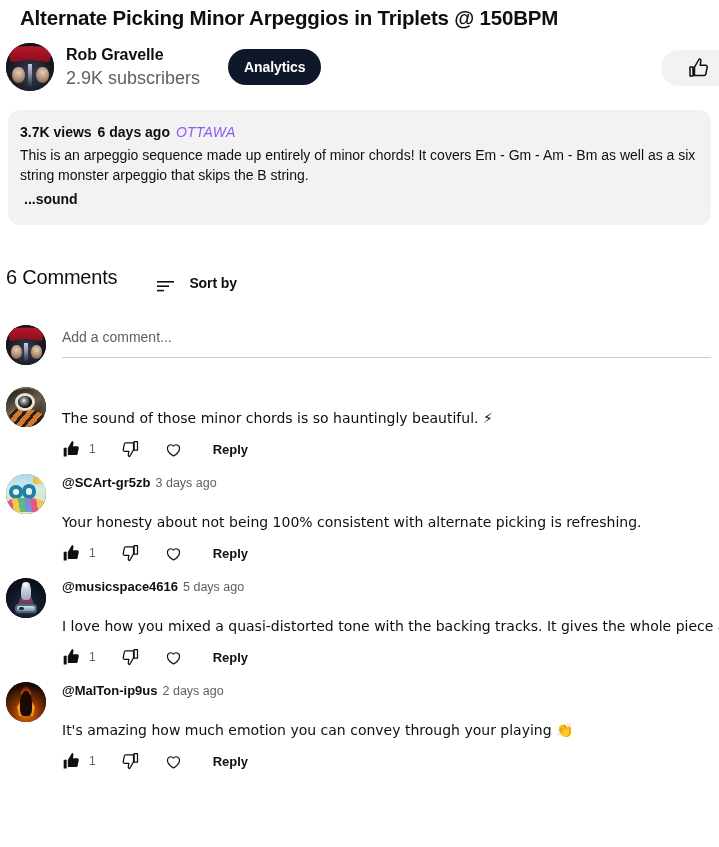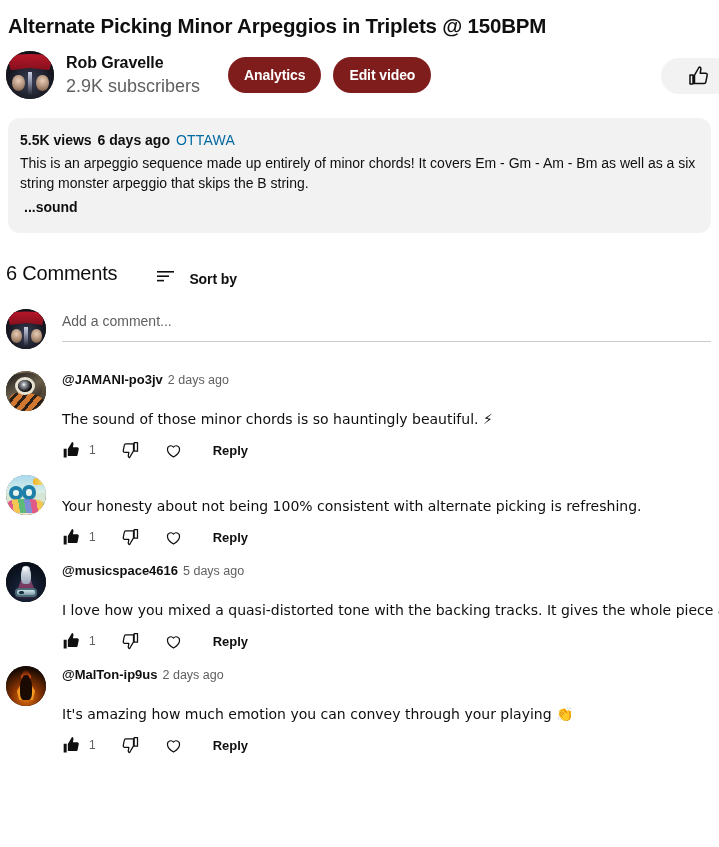--- a/index.html
+++ b/index.html
@@ -16,23 +16,22 @@
     color: #0f0f0f;
     -webkit-font-smoothing: antialiased;
   }
 
   
   #video-title {
     font-size: 20.5px;
     font-weight: bold;
     letter-spacing: -0.2px;
     line-height: 28px;
-    padding: 4px 0 0 8px;
+    padding: 4px 0 0 20px;
     white-space: nowrap;
-    margin-top: 8px;
   }
 
   
   #owner-row {
     display: flex;
     align-items: center;
     height: 62px;
     padding-left: 6px;
     padding-right: 16px;
     margin-top: 4px;
@@ -60,21 +59,21 @@
     color: #0f0f0f;
     letter-spacing: -0.1px;
   }
   #subscriber-count {
     font-size: 18px;
     color: #606060;
     margin-top: 2px;
   }
 
   .blue-pill {
-    background: #7f1d1d;
+    background: #0f172a;
     color: #ffffff;
     border: none;
     border-radius: 18px;
     height: 36px;
     font-family: "Liberation Sans", sans-serif;
     font-size: 14px;
     font-weight: bold;
     padding: 0 16px;
     cursor: pointer;
     white-space: nowrap;
@@ -108,21 +107,21 @@
     color: #0f0f0f;
     overflow: hidden;
     height: 115px;
   }
   #description-meta {
     font-weight: bold;
     font-size: 14px;
     white-space: nowrap;
   }
   #description-meta .meta-sep { display: inline-block; width: 6px; }
-  #desc-location { color: #0369a1; font-weight: normal; letter-spacing: 0.2px; }
+  #desc-location { color: #8b5cf6; font-weight: normal; letter-spacing: 0.2px; font-style: italic; }
   #description-text {
     margin-top: 3px;
     white-space: pre-wrap;
     width: 760px;
   }
   #description-more {
     margin-top: 4px;
     font-weight: bold;
     font-size: 14px;
     cursor: pointer;
@@ -135,24 +134,25 @@
     align-items: center;
     padding: 26px 0 0 6px;
   }
   #comments-count {
     font-size: 20px;
     font-weight: normal;
     letter-spacing: -0.2px;
   }
   #sort-by-button {
     display: flex;
-    align-items: flex-end;
+    align-items: flex-start;
     margin-left: 38px;
     cursor: pointer;
     height: 28px;
+    margin-top: 24px;
   }
   #sort-by-label {
     font-size: 14px;
     font-weight: bold;
     margin-left: 12px;
     letter-spacing: -0.1px;
   }
 
   
   #add-comment-row {
@@ -367,32 +367,31 @@
     </div>
   </div>
 
   <div id="owner-text">
     <span id="channel-name">Rob Gravelle</span>
     <span id="subscriber-count">2.9K subscribers</span>
   </div>
 
   <button class="blue-pill" id="analytics-button">Analytics</button>
 
-  <button class="blue-pill" id="edit-video-button">Edit video</button>
 
   <div id="like-button">
     <svg width="24" height="24" viewBox="0 0 24 24">
       <path d="M3 11h3v9H3zM7.5 11.2L12.2 3c.9 0 1.7.8 1.7 1.8l-.7 4.4h5.4c1 0 1.8.9 1.6 1.9l-1.4 7c-.15.75-.8 1.3-1.57 1.3H7.5z" fill="none" stroke="#0f0f0f" stroke-width="1.5" stroke-linejoin="round"></path>
     </svg>
   </div>
 </div>
 
 <div id="description-box">
   <div id="description-meta">
-    <span>5.5K views</span><span class="meta-sep"></span><span>6 days ago</span><span class="meta-sep"></span><span id="desc-location">OTTAWA</span>
+    <span>3.7K views</span><span class="meta-sep"></span><span>6 days ago</span><span class="meta-sep"></span><span id="desc-location">OTTAWA</span>
   </div>
   <div id="description-text">This is an arpeggio sequence made up entirely of minor chords! It covers Em - Gm - Am - Bm as well as a six
 string monster arpeggio that skips the B string.</div>
   <div id="description-more">...sound</div>
 </div>
 
 <div id="comments-header">
   <span id="comments-count">6 Comments</span>
   <div id="sort-by-button">
     <svg width="22" height="22" viewBox="0 0 22 22">
@@ -422,21 +421,20 @@
 <div id="comment-list">
     <div class="comment">
       <div class="avatar comment-avatar">
         <div class="art art-snake">
           <div class="head"></div>
           <div class="body"></div>
           <div class="eye"></div>
         </div>
       </div>
       <div class="comment-body">
-        <div class="comment-header"><span class="comment-author">@JAMANI-po3jv</span><span class="comment-time">2 days ago</span></div>
         <div class="comment-text emoji">The sound of those minor chords is so hauntingly beautiful. ⚡</div>
         <div class="comment-actions">
           <div class="action-like">
             <svg width="20" height="20" viewBox="0 0 24 24">
               <path d="M2 10.5h3.6V21H2zM7 10.7L12 2.4c1 0 1.9.9 1.8 2l-.7 4.4h5.2c1.1 0 2 1 1.8 2.1l-1.4 7c-.16.8-.87 1.4-1.7 1.4H7z" fill="#0f0f0f"></path>
             </svg>
             <span class="like-count">1</span>
           </div>
           <div class="action-dislike">
             <svg width="20" height="20" viewBox="0 0 24 24">
@@ -456,20 +454,21 @@
       <div class="avatar comment-avatar">
         <div class="art art-graffiti">
           <div class="sky"></div>
           <div class="g4"></div>
           <div class="g1"></div>
           <div class="g2"></div>
           <div class="g3"></div>
         </div>
       </div>
       <div class="comment-body">
+        <div class="comment-header"><span class="comment-author">@SCArt-gr5zb</span><span class="comment-time">3 days ago</span></div>
         <div class="comment-text emoji">Your honesty about not being 100% consistent with alternate picking is refreshing.</div>
         <div class="comment-actions">
           <div class="action-like">
             <svg width="20" height="20" viewBox="0 0 24 24">
               <path d="M2 10.5h3.6V21H2zM7 10.7L12 2.4c1 0 1.9.9 1.8 2l-.7 4.4h5.2c1.1 0 2 1 1.8 2.1l-1.4 7c-.16.8-.87 1.4-1.7 1.4H7z" fill="#0f0f0f"></path>
             </svg>
             <span class="like-count">1</span>
           </div>
           <div class="action-dislike">
             <svg width="20" height="20" viewBox="0 0 24 24">

